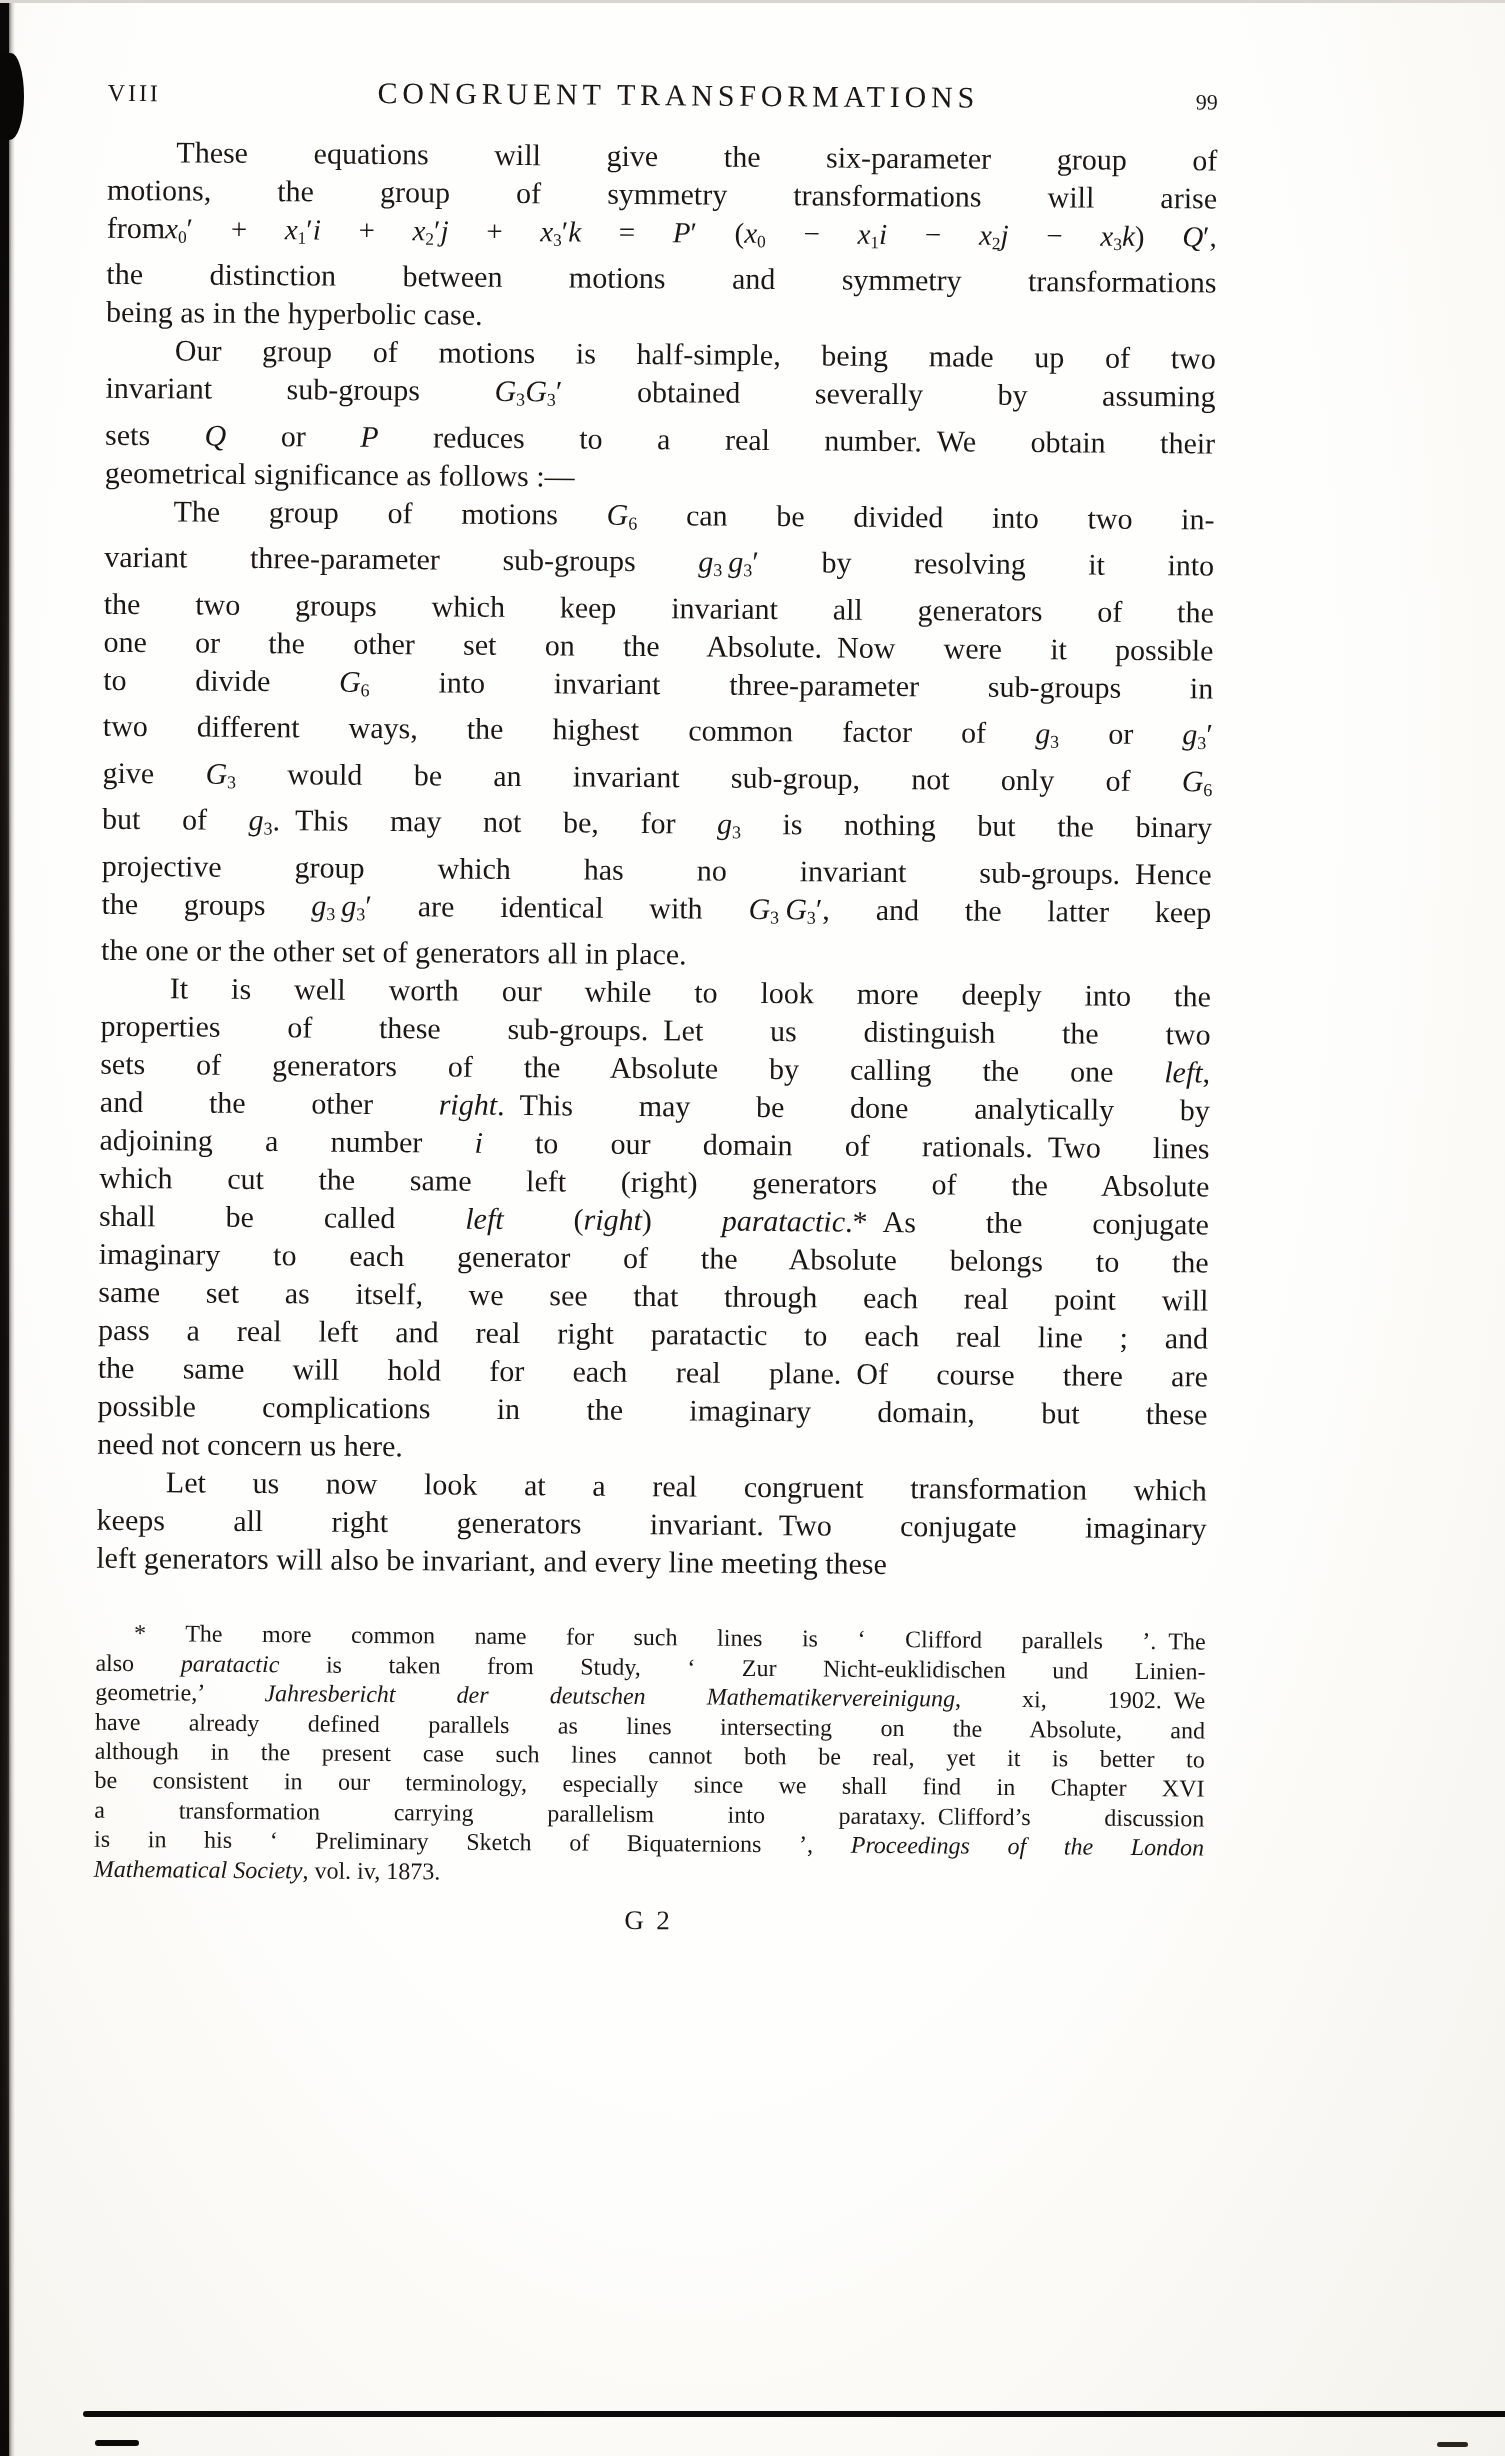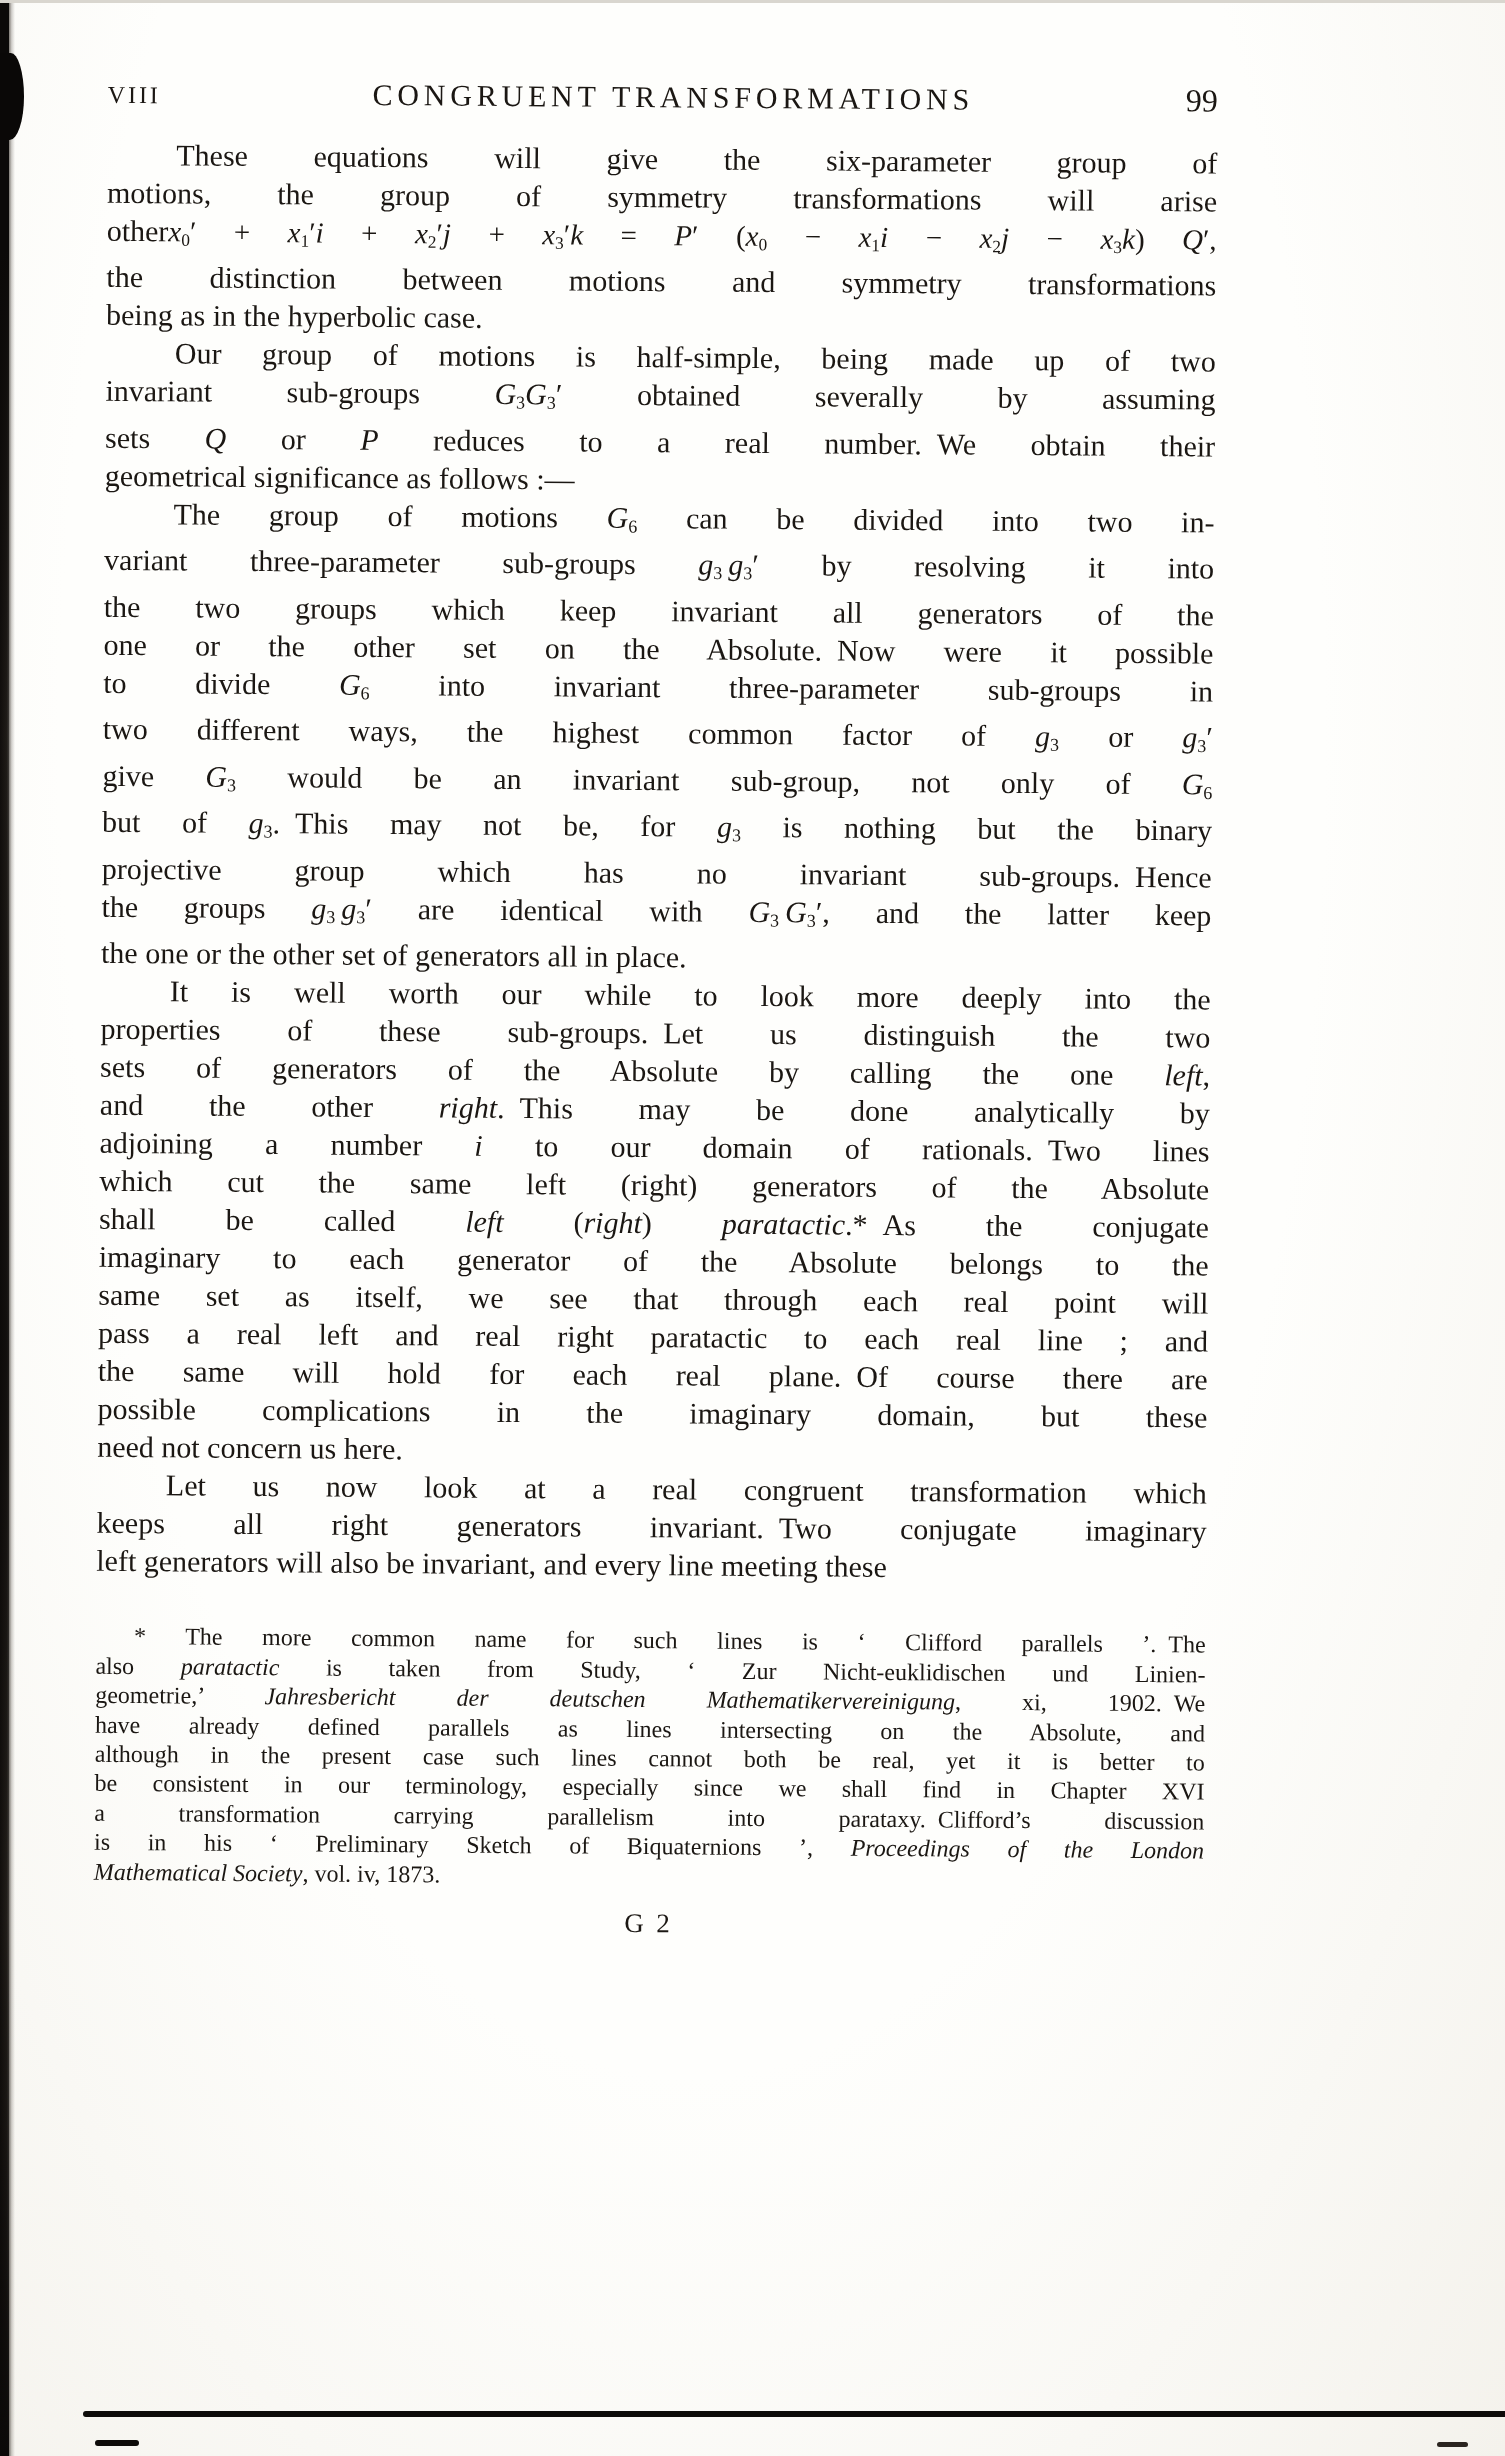--- a/index.html
+++ b/index.html
@@ -23,21 +23,21 @@
   .scan-speck-1{position:absolute;left:95px;bottom:12.6px;width:44px;height:6.8px;background:#0d0b09;border-radius:2.9px;}
   .scan-speck-2{position:absolute;left:1437px;bottom:11.6px;width:31px;height:5.8px;background:#2a241f;border-radius:2.9px;}
 
   
   .content{position:absolute;left:108px;top:71px;width:1110px;
     transform:rotate(0.45deg);transform-origin:19.3px 0;}
 
   .header{display:grid;grid-template-columns:auto 1fr auto;align-items:baseline;}
   .chapter{font-size:24px;letter-spacing:2.9px;}
   .title{font-size:30px;letter-spacing:4.8px;text-align:center;}
-  .pageno{font-size:32px;font-family:Liberation Serif, serif;}
+  .pageno{font-size:22px;font-family:Liberation Serif, serif;}
 
   .body-text{margin-top:25px;font-size:30px;line-height:38px;}
   .line{text-align:justify;text-align-last:justify;}
   .line.last{text-align-last:left;}
   .line.ind{text-indent:2.3em;}
   .line.fx{display:flex;text-indent:0;}
   .fx-lead{flex:0 0 auto;}
   .fx-body{flex:1 1 auto;text-align:center;font-size:29px;}
   .st-i{font-style:italic;}
   .st-b{font-size:60%;vertical-align:-0.25em;}
@@ -63,21 +63,21 @@
     <div class="header">
       <span class="chapter">VIII</span>
       <span class="title">CONGRUENT TRANSFORMATIONS</span>
       <span class="pageno">99</span>
     </div>
 
     <div class="body-text">
         <div class="line ind"><span>These equations will give the six-parameter group of</span></div>
         <div class="line"><span>motions, the group of symmetry transformations will arise</span></div>
         <div class="line fx">
-          <span class="fx-lead">other</span>
+          <span class="fx-lead">from</span>
           <span class="fx-body"><span class="st-i">x</span><span class="st-b">0</span><span>′ + </span><span class="st-i">x</span><span class="st-b">1</span><span>′</span><span class="st-i">i</span><span> + </span><span class="st-i">x</span><span class="st-b">2</span><span>′</span><span class="st-i">j</span><span> + </span><span class="st-i">x</span><span class="st-b">3</span><span>′</span><span class="st-i">k</span><span> = </span><span class="st-i">P</span><span>′ (</span><span class="st-i">x</span><span class="st-b">0</span><span> − </span><span class="st-i">x</span><span class="st-b">1</span><span class="st-i">i</span><span> − </span><span class="st-i">x</span><span class="st-b">2</span><span class="st-i">j</span><span> − </span><span class="st-i">x</span><span class="st-b">3</span><span class="st-i">k</span><span>) </span><span class="st-i">Q</span><span>′,</span></span>
         </div>
         <div class="line"><span>the distinction between motions and symmetry transformations</span></div>
         <div class="line last"><span>being as in the hyperbolic case.</span></div>
         <div class="line ind"><span>Our group of motions is half-simple, being made up of two</span></div>
         <div class="line"><span>invariant sub-groups </span><span class="st-i">G</span><span class="st-b">3</span><span class="st-i">G</span><span class="st-b">3</span><span>′ obtained severally by assuming</span></div>
         <div class="line"><span>sets </span><span class="st-i">Q</span><span> or </span><span class="st-i">P</span><span> reduces to a real number. We obtain their</span></div>
         <div class="line last"><span>geometrical significance as follows :—</span></div>
         <div class="line ind"><span>The group of motions </span><span class="st-i">G</span><span class="st-b">6</span><span> can be divided into two in-</span></div>
         <div class="line"><span>variant three-parameter sub-groups </span><span class="st-i">g</span><span class="st-b">3</span><span> </span><span class="st-i">g</span><span class="st-b">3</span><span>′ by resolving it into</span></div>

